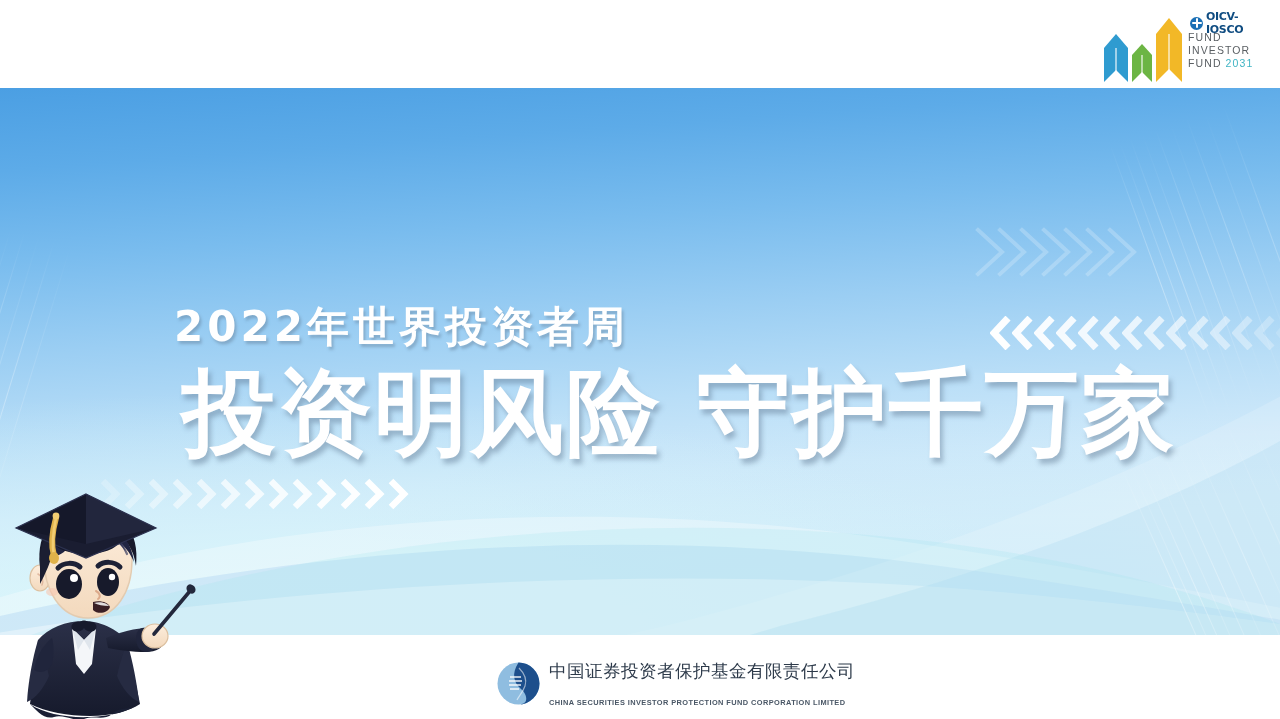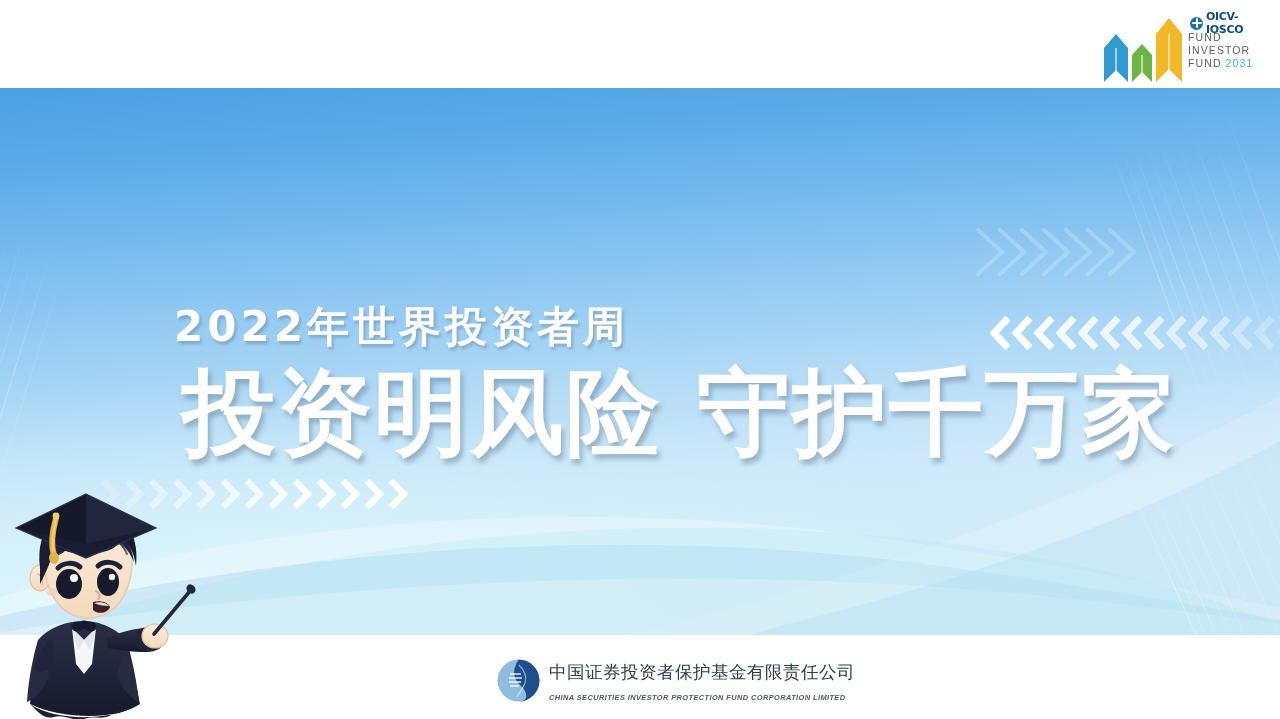--- a/index.html
+++ b/index.html
@@ -62,21 +62,21 @@
   
   .mascot{position:absolute;left:-6px;top:488px;width:215px;height:231px;z-index:30;}
   .mascot svg{display:block;width:100%;height:100%;}
 
   
   .footer{position:absolute;left:0;top:635px;width:1280px;height:68px;background:#ffffff;z-index:20;}
   .sipf{position:absolute;left:497px;top:24px;display:flex;align-items:center;gap:9px;}
   .sipf-mark{position:relative;width:43px;height:43px;flex:0 0 auto;}
   .sipf-txt{display:flex;flex-direction:column;justify-content:center;}
   .sipf-cn{font-size:17.5px;color:#2d3a4a;letter-spacing:.5px;font-family:"DejaVu Sans","Liberation Sans",sans-serif;white-space:nowrap;}
-  .sipf-en{font-size:7.4px;color:#4a5766;letter-spacing:.42px;margin-top:9px;font-weight:700;white-space:nowrap;font-style:italic;}
+  .sipf-en{font-size:7.4px;color:#4a5766;letter-spacing:.42px;margin-top:15px;font-weight:700;white-space:nowrap;}
 </style>
 </head>
 <body>
 
 <div id="stage">
 
   <div class="banner">
 
     <svg class="wave" style="left:-120px;top:300px;width:1560px;height:260px;" viewBox="0 0 1560 260" preserveAspectRatio="none">
       <path d="M0,250 C260,150 620,96 1000,150 C1240,184 1420,226 1560,250 L1560,260 L0,260 Z" fill="#ffffff" opacity=".30"></path>

